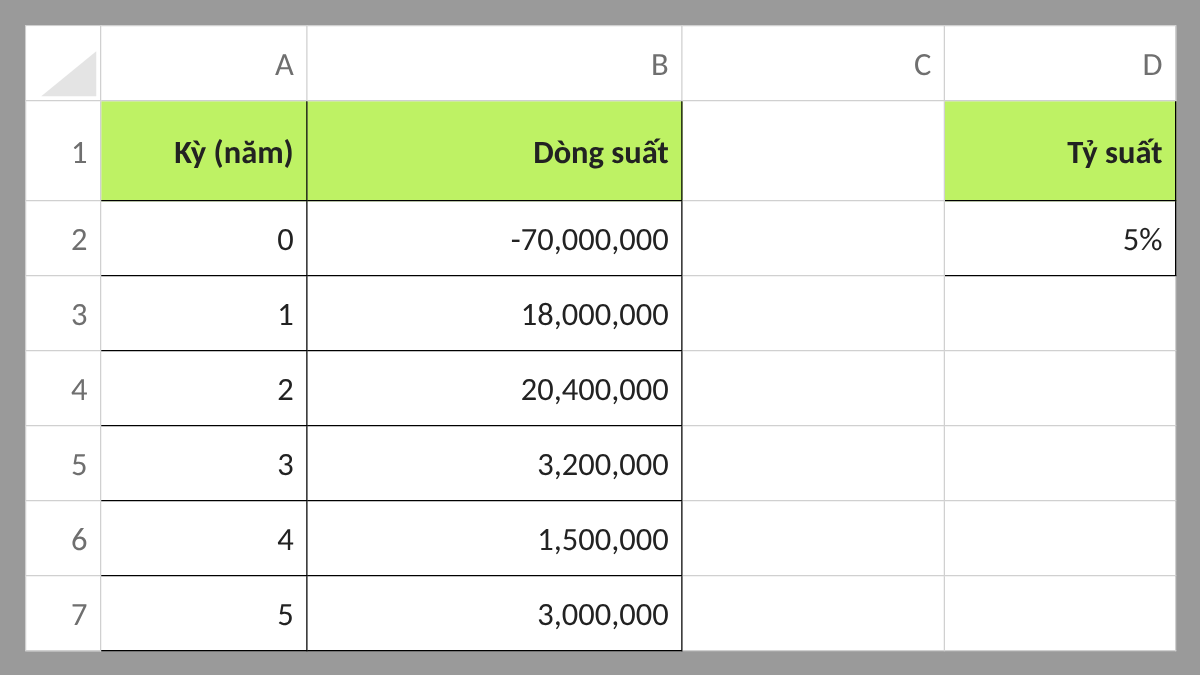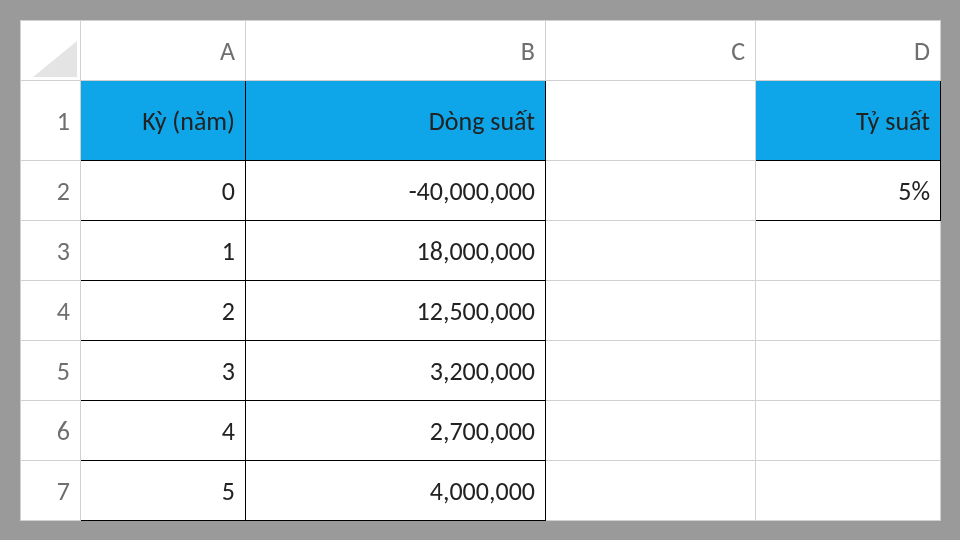--- a/index.html
+++ b/index.html
@@ -9,21 +9,21 @@
   table.grid th,table.grid td{box-sizing:border-box;height:60px;padding:0 10px;border:1px solid #d0d0d0;text-align:right;vertical-align:middle;}
   
   th.col-hdr{background:#fff;color:#6f6f6f;font-weight:normal;text-align:center;border-top:none;}
   th.corner{background:#fff;border-top:none;border-left:none;position:relative;}
   th.corner::before{content:"";position:absolute;right:3px;bottom:3px;width:0;height:0;border-style:solid;border-width:0 0 36px 44px;border-color:transparent transparent #e4e4e4 transparent;}
   
   td.row-hdr{background:#fff;color:#6f6f6f;text-align:center;border-left:none;border-right:1px solid #d0d0d0;font-weight:normal;vertical-align:bottom;padding-bottom:6px;}
   
   .bcell{border:1px solid #000 !important;}
   
-  .hcell{background:#0ea5e9;font-weight:normal;text-align:center;border:1px solid #000 !important;}
+  .hcell{background:#bef264;font-weight:bold;text-align:center;border:1px solid #000 !important;}
   
   .rowh{vertical-align:bottom;}
 </style>
 </head>
 <body>
 
 <div class="sheet">
 <table class="grid">
   <colgroup>
     <col style="width:60px">
@@ -43,54 +43,54 @@
   <tr style="height:80px">
     <td class="row-hdr rowh">1</td>
     <td class="hcell">Kỳ (năm)</td>
     <td class="hcell">Dòng suất</td>
     <td></td>
     <td class="hcell">Tỷ suất</td>
   </tr>
   <tr>
     <td class="row-hdr">2</td>
     <td class="bcell">0</td>
-    <td class="bcell">-40,000,000</td>
+    <td class="bcell">-70,000,000</td>
     <td></td>
     <td class="bcell">5%</td>
   </tr>
   <tr>
     <td class="row-hdr">3</td>
     <td class="bcell">1</td>
     <td class="bcell">18,000,000</td>
     <td></td>
     <td></td>
   </tr>
   <tr>
     <td class="row-hdr">4</td>
     <td class="bcell">2</td>
-    <td class="bcell">12,500,000</td>
+    <td class="bcell">20,400,000</td>
     <td></td>
     <td></td>
   </tr>
   <tr>
     <td class="row-hdr">5</td>
     <td class="bcell">3</td>
     <td class="bcell">3,200,000</td>
     <td></td>
     <td></td>
   </tr>
   <tr>
     <td class="row-hdr">6</td>
     <td class="bcell">4</td>
-    <td class="bcell">2,700,000</td>
+    <td class="bcell">1,500,000</td>
     <td></td>
     <td></td>
   </tr>
   <tr>
     <td class="row-hdr">7</td>
     <td class="bcell">5</td>
-    <td class="bcell">4,000,000</td>
+    <td class="bcell">3,000,000</td>
     <td></td>
     <td></td>
   </tr>
 </tbody>
     </table>
 </div>
 
 </body></html>

